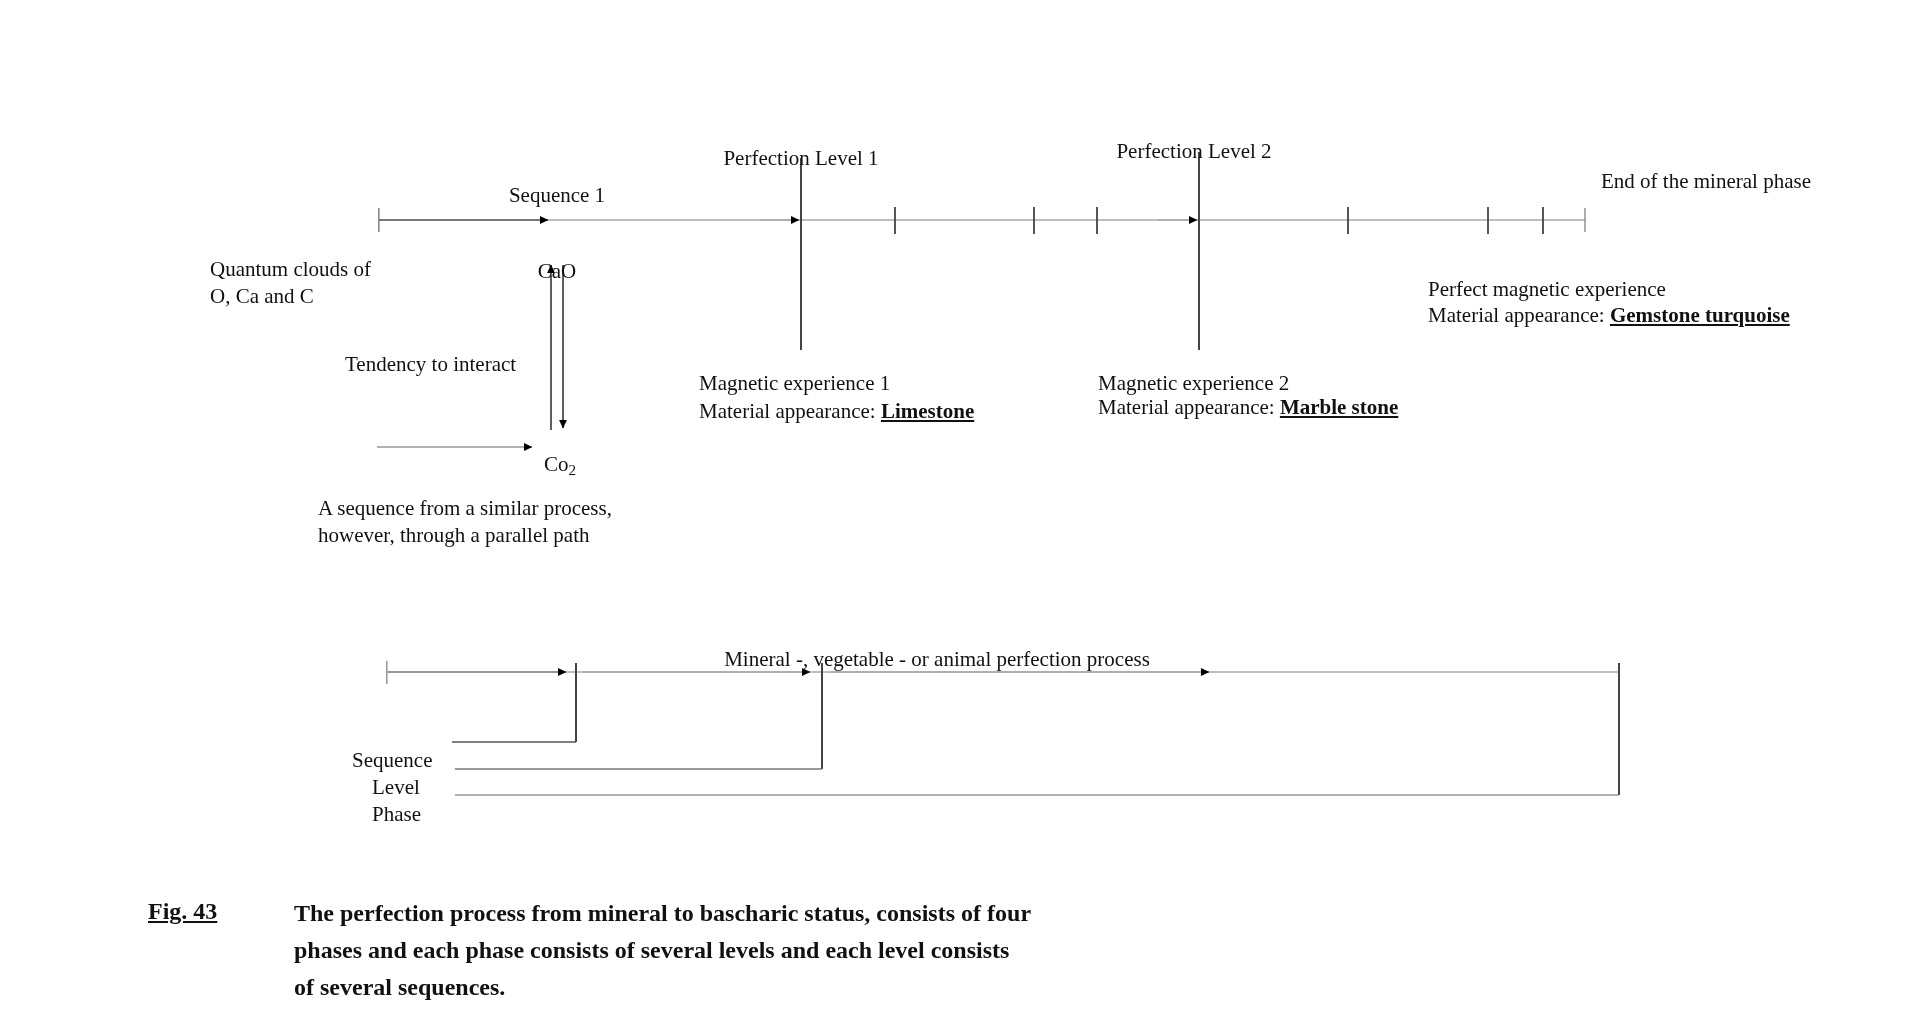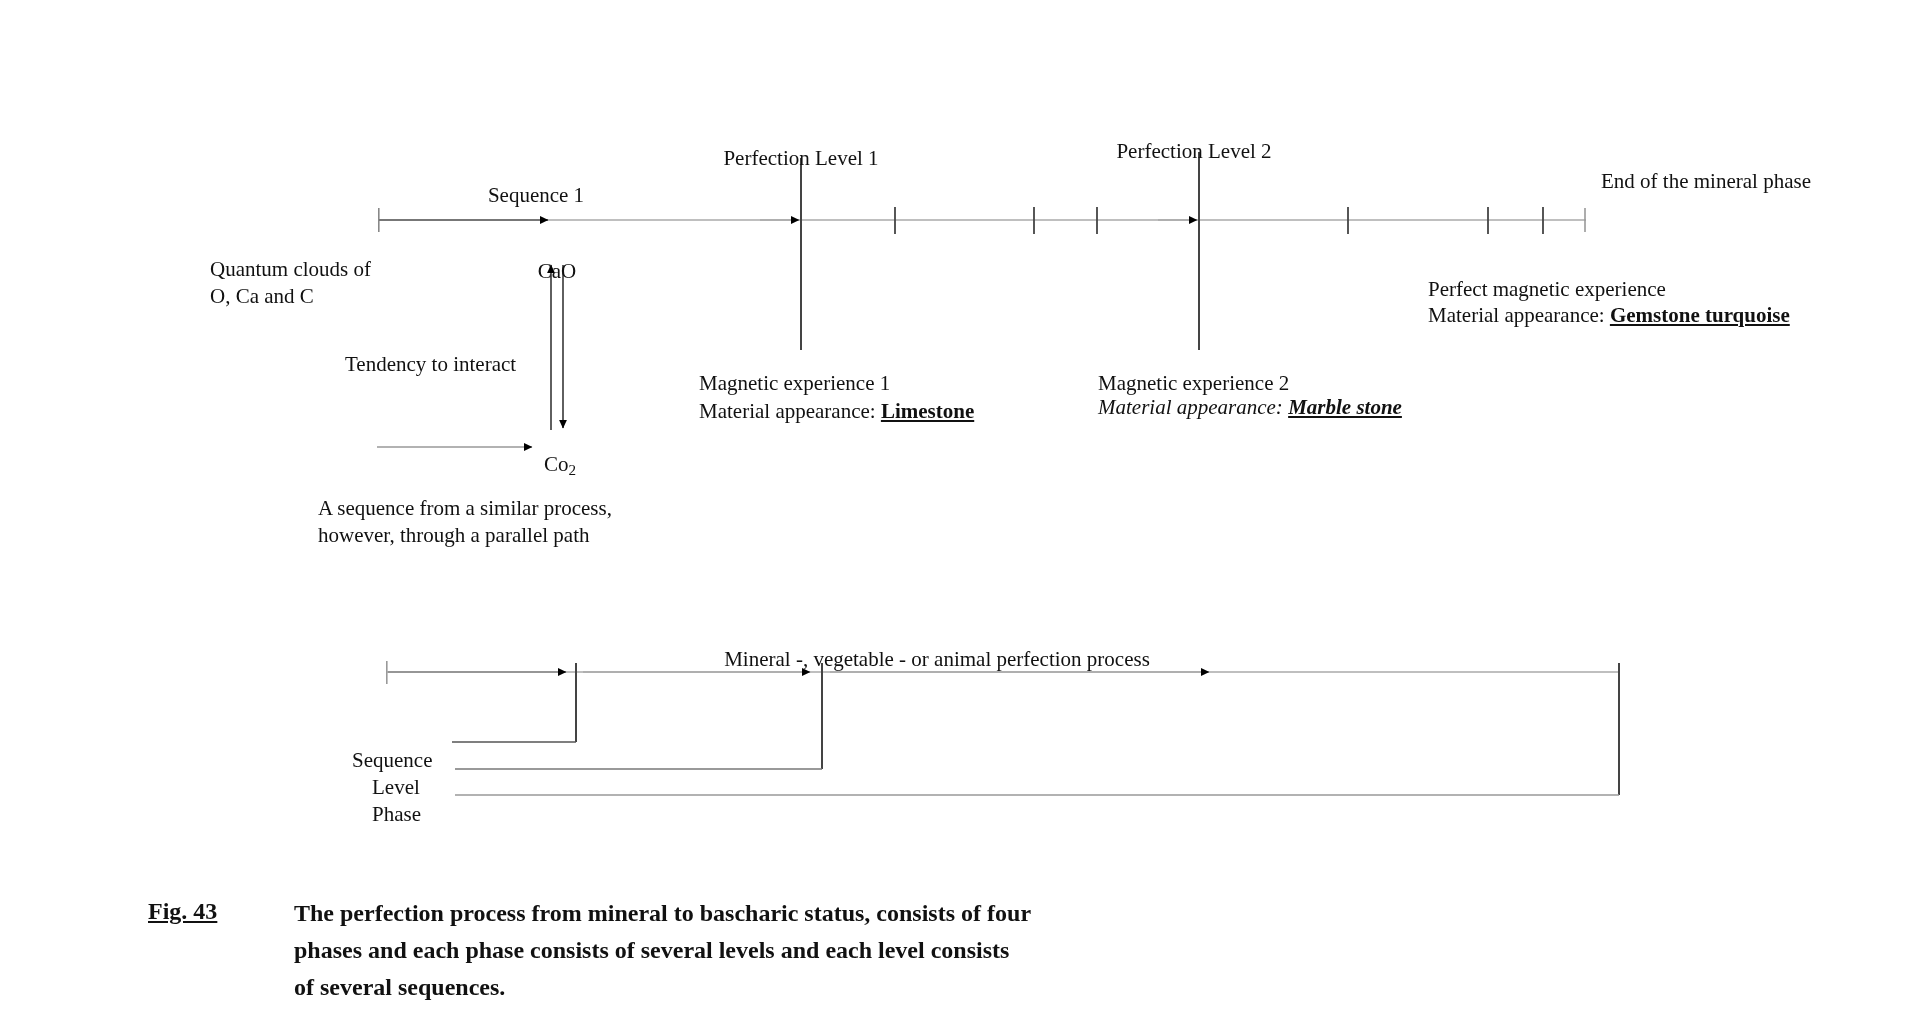--- a/index.html
+++ b/index.html
@@ -86,21 +86,21 @@
       <line x1="576" y1="742" x2="452" y2="742" stroke="#555555" stroke-width="1.5"></line>
 
       <line x1="822" y1="663" x2="822" y2="769" stroke="#444444" stroke-width="2"></line>
       <line x1="822" y1="769" x2="455" y2="769" stroke="#777777" stroke-width="1.4"></line>
 
       <line x1="1619" y1="663" x2="1619" y2="795" stroke="#444444" stroke-width="2"></line>
       <line x1="1619" y1="795" x2="455" y2="795" stroke="#999999" stroke-width="1.4"></line>
     </g>
   </svg>
 
-  <div class="lbl t21 ctr" style="left:536px;top:164px;">Sequence 1</div>
+  <div class="lbl t21 ctr" style="left:557px;top:164px;">Sequence 1</div>
 
   <div class="lbl t21" style="left:210px;top:238px;">Quantum clouds of</div>
   <div class="lbl t21" style="left:210px;top:265px;">O, Ca and C</div>
 
   <div class="lbl t21 ctr" style="left:557px;top:240px;">CaO</div>
 
   <div class="lbl t21" style="left:544px;top:433px;"><span>Co</span><span class="sub">2</span></div>
 
   <div class="lbl t21" style="left:345px;top:333px;">Tendency to interact</div>
 
@@ -110,21 +110,21 @@
   <div class="lbl t21 ctr" style="left:801px;top:127px;">Perfection Level 1</div>
 
   <div class="lbl t21 ctr" style="left:1194px;top:120px;">Perfection Level 2</div>
 
   <div class="lbl t21 ctr" style="left:1706px;top:150px;">End of the mineral phase</div>
 
   <div class="lbl t21" style="left:699px;top:352px;">Magnetic experience 1</div>
   <div class="lbl t21" style="left:699px;top:380px;"><span>Material appearance: </span><span class="ul-bold">Limestone</span></div>
 
   <div class="lbl t21" style="left:1098px;top:352px;">Magnetic experience 2</div>
-  <div class="lbl t21" style="left:1098px;top:376px;font-style:italic;"><span>Material appearance: </span><span class="ul-bold">Marble stone</span></div>
+  <div class="lbl t21" style="left:1098px;top:376px;"><span>Material appearance: </span><span class="ul-bold">Marble stone</span></div>
 
   <div class="lbl t21" style="left:1428px;top:258px;">Perfect magnetic experience</div>
   <div class="lbl t21 ctr" style="left:937px;top:628px;">Mineral -, vegetable - or animal perfection process</div>
 
   <div class="lbl t21" style="left:1428px;top:284px;"><span>Material appearance: </span><span class="ul-bold">Gemstone turquoise</span></div>
 
   <div class="lbl t21" style="left:352px;top:729px;">Sequence</div>
   <div class="lbl t21" style="left:372px;top:756px;">Level</div>
   <div class="lbl t21" style="left:372px;top:783px;">Phase</div>
 

